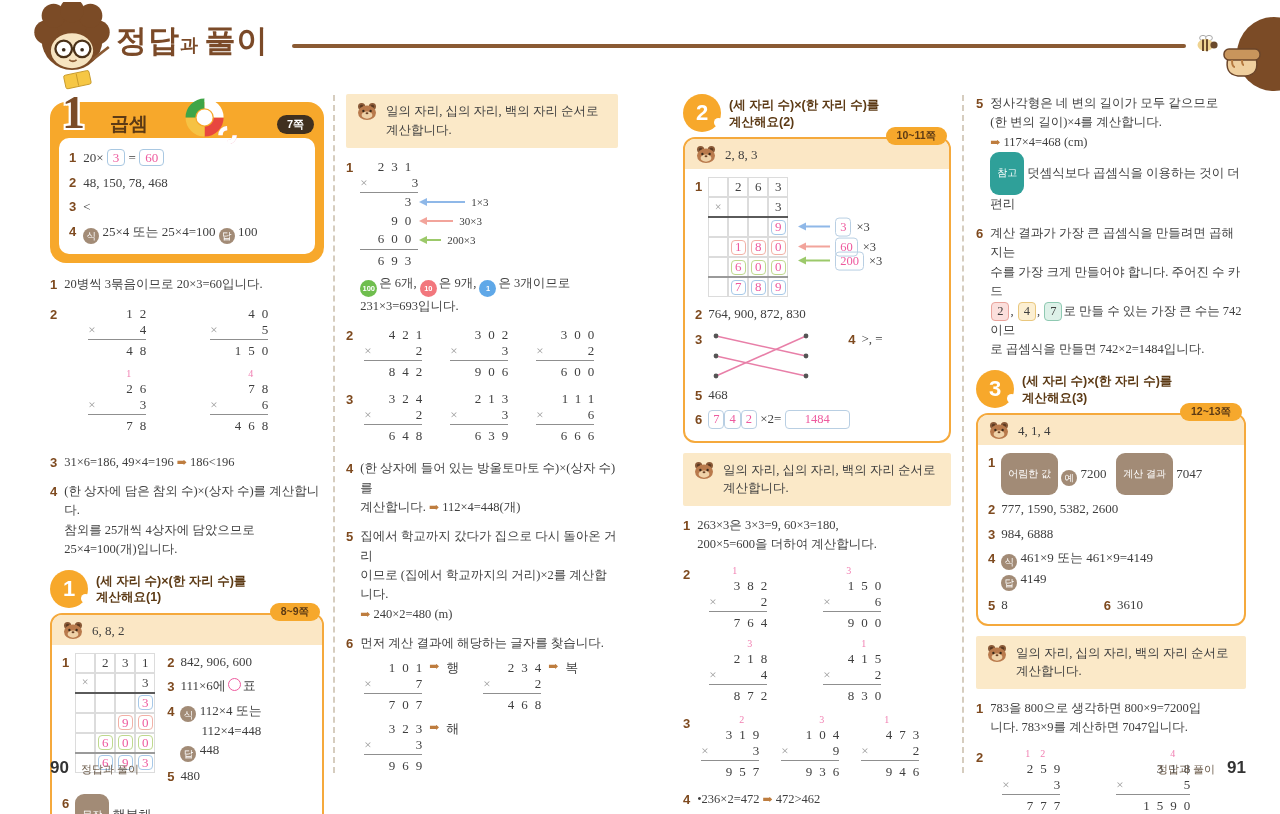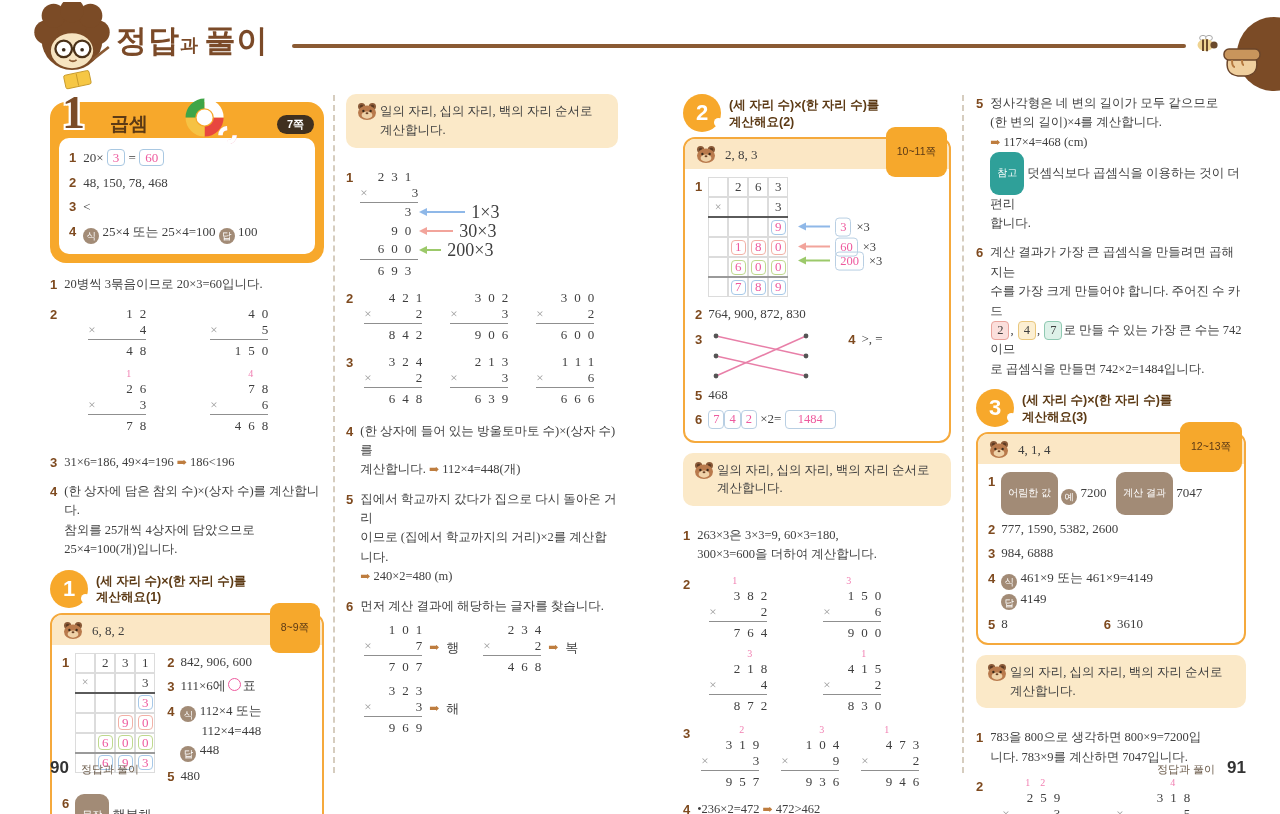--- a/index.html
+++ b/index.html
@@ -32,64 +32,64 @@
   .dg{letter-spacing:7px;margin-right:-7px}
   .vm-top,.vm-res{text-align:right;line-height:17px}
   .vm-mid{display:flex;justify-content:space-between;align-items:flex-end;border-bottom:1.5px solid #8F8F8F;padding-bottom:1px;line-height:16px}
   .vm-x{color:#9A9A9A}
   .vm-res{padding-top:2px}
   .vm-carry{height:12px;font-size:10px;color:#F180B2;text-align:right;letter-spacing:10px;line-height:11px}
   .off1{padding-right:5px}.off2{padding-right:20px}
   .vrow{display:flex;align-items:flex-start;margin-bottom:9px}
   .g64{gap:64px;padding-left:24px}.g28{gap:28px;padding-left:4px}.g60{gap:56px;padding-left:12px}.g22{gap:22px;padding-left:4px}
   .tagrow{display:flex;gap:24px;margin:5px 0 7px;padding-left:4px}
-  .tagunit{display:flex;align-items:center;gap:7px}
+  .tagunit{display:flex;gap:7px}
   .tagchar{font-size:13px}
 
   
   .vpart{display:flex;align-items:center;gap:6px;height:19px}
   .vpart .vnum{width:58px;text-align:right;flex:0 0 auto}
   .vpart.last .vnum{border-bottom:1.6px solid #8C8C8C;height:18px}
-  .plab{font-size:18px;white-space:nowrap}
+  .plab{font-size:11px;white-space:nowrap}
 
   
   .gridwrap{position:relative}
   .ggrid{display:grid;grid-template-columns:repeat(4,20px);grid-auto-rows:20px;position:relative}
   .gcell{border:0.5px solid #DCDCDC;display:flex;align-items:center;justify-content:center;font-size:13px;color:#3E3E3E;position:relative}
   .pk{color:#EE5A9E}
   .gxs{color:#9A9A9A;font-size:12px}
   .cb::after,.cp::after,.cg::after{content:"";position:absolute;inset:1.5px;border-radius:4px;pointer-events:none}
   .cb::after{border:1.5px solid #A6C8E8}.cp::after{border:1.5px solid #F2B1A6}.cg::after{border:1.5px solid #BFD98E}
   .gline1{position:absolute;left:0;top:39px;width:80px;height:2px;background:#5A5A5A}
   .gline2{position:absolute;left:0;top:99px;width:80px;height:2.4px;background:#9A9A9A}
   .gnote{position:absolute;display:flex;align-items:center;gap:5px;white-space:nowrap;transform:translateY(-50%)}
   .numbox{border:1.2px solid #B9CFE3;border-radius:4px;padding:0 4px;color:#EE5A9E;font-size:12.5px;line-height:1.35;display:inline-block}
   .gxlab{font-size:12.5px}
 
   
   .pill{display:inline-block;background:#A28B76;color:#fff;font-family:"Liberation Sans","DejaVu Sans",sans-serif;font-size:10px;padding:14px 7px;border-radius:9px;line-height:1.45;vertical-align:1px}
   .teal{background:#2FA099}
   .cbadge{display:inline-flex;width:16px;height:16px;background:#A28B76;color:#fff;border-radius:50%;font-family:"Liberation Sans","DejaVu Sans",sans-serif;font-size:9.5px;align-items:center;justify-content:center;vertical-align:-3px}
   .darkpill{background:#40301F;color:#fff;font-family:"Liberation Sans","DejaVu Sans",sans-serif;font-weight:700;font-size:11px;padding:2px 10px;border-radius:10px}
-  .pagepill{position:absolute;right:4px;top:33px;background:#F6A82C;color:#5C3A15;font-family:"Liberation Sans","DejaVu Sans",sans-serif;font-weight:400;font-size:10.5px;padding:18px 11px;border-radius:9px;z-index:2}
+  .pagepill{position:absolute;right:4px;top:33px;background:#F6A82C;color:#5C3A15;font-family:"Liberation Sans","DejaVu Sans",sans-serif;font-weight:700;font-size:10.5px;padding:2px 11px;border-radius:9px;z-index:2}
 
   
   .section{position:relative;margin-bottom:10px}
   .sec-head{display:flex;gap:8px;align-items:flex-start;margin-bottom:5px}
   .sec-num{width:38px;height:38px;border-radius:50%;background:#F7A82B;color:#fff;font-family:"Liberation Sans","DejaVu Sans",sans-serif;font-weight:700;font-size:22px;display:flex;align-items:center;justify-content:center;position:relative;flex:0 0 auto}
   .sec-num::after{content:"";position:absolute;right:-2px;bottom:5px;width:9px;height:9px;background:#fff;border-radius:50%}
   .sec-title{font-family:"Liberation Sans","DejaVu Sans",sans-serif;font-weight:700;color:#5C3A15;font-size:12.5px;line-height:1.35;padding-top:3px}
   .sec-box{border:2px solid #F5A93C;border-radius:12px;background:#fff;overflow:hidden}
   .sec-strip{background:#FBE7C5;padding:6px 10px;display:flex;align-items:flex-end;gap:8px;font-size:13px}
   .sec-content{padding:8px 10px 6px}
   .sitem{display:flex;gap:6px;margin-bottom:5px;font-size:13px;line-height:1.45}
   .ind{padding-left:21px}
 
   
-  .note{background:#FBE9C8;border-radius:10px;padding:8px 10px;display:flex;gap:2px;font-size:12.5px;line-height:1.5;margin-bottom:20px}
+  .note{background:#FBE9C8;border-radius:2px;padding:8px 10px;display:flex;gap:8px;font-size:12.5px;line-height:1.5;margin-bottom:10px}
 
   
   .unit-box{background:#F7A82B;border-radius:16px;padding:36px 9px 9px;position:relative;margin-bottom:12px;margin-top:8px}
   .unit-num{position:absolute;top:-12px;left:12px;font-family:"Liberation Serif","DejaVu Serif",serif;font-weight:800;font-size:46px;color:#7B4B26;line-height:1;
     text-shadow:-2px 0 #fff,2px 0 #fff,0 -2px #fff,0 2px #fff,-2px -2px #fff,2px 2px #fff,-2px 2px #fff,2px -2px #fff}
   .unit-title{position:absolute;top:9px;left:60px;font-family:"Liberation Sans","DejaVu Sans",sans-serif;font-weight:700;font-size:19px;color:#5C3A15}
   .unit-badge{position:absolute;right:10px;top:13px}
   .donut{position:absolute;left:128px;top:-4px}
   .unit-body{background:#fff;border-radius:10px;padding:5px 10px}
   .arow{display:flex;gap:7px;align-items:baseline;margin:5px 0;font-size:13px}
@@ -403,20 +403,28 @@
           <div class="vpart last">
               <div class="vnum dg">600</div>
             <svg width="24" height="10" viewBox="0 0 24 10">
                 <path d="M24 5 H10" stroke="#9CC96A" stroke-width="2"></path>
                 <path d="M10 1 L2 5 L10 9 Z" fill="#9CC96A"></path>
               </svg>
             <span class="plab">200×3</span>
             </div>
           <div class="vm-res dg w3" style="display:inline-block">693</div>
         </div>
+        <div class="ptext" style="margin-top:5px">
+          <div>
+            <span class="ucirc u100">100</span><span>은 6개,</span>
+            <span class="ucirc u10">10</span><span>은 9개,</span>
+            <span class="ucirc u1">1</span><span>은 3개이므로</span>
+          </div>
+          <div>231×3=693입니다.</div>
+        </div>
       </div>
     </div>
 
     <div class="prob">
       <span class="pnum">2</span>
       <div class="vrow g28" style="margin-bottom:0">
         <div class="vmul w3">
           <div class="vm-top dg">421</div>
           <div class="vm-mid">
               <span class="vm-x">×</span>
@@ -644,41 +652,41 @@
               </div>
           </div>
           <div class="sitem">
               <span class="pnum">5</span>
               <span>468</span>
             </div>
           <div class="sitem">
               <span class="pnum">6</span>
             <span><span class="numbox">7</span><span class="numbox">4</span><span class="numbox">2</span>
             <span>×2=</span>
-            <span class="numbox" style="padding:0 12px">1484</span></span>
+            <span class="numbox" style="padding:0 19px">1484</span></span>
           </div>
         </div>
       </div>
     </div>
 
     <div class="note">
       <svg class="sq" width="22" height="18" viewBox="0 0 24 20">
           <use href="#sqg"></use>
         </svg>
       <div>
           <div>일의 자리, 십의 자리, 백의 자리 순서로</div>
           <div>계산합니다.</div>
         </div>
     </div>
 
     <div class="prob">
       <span class="pnum">1</span>
       <div class="ptext">
         <div>263×3은 3×3=9, 60×3=180,</div>
-        <div>300×3=600을 더하여 계산합니다.</div>
+        <div>200×5=600을 더하여 계산합니다.</div>
       </div>
     </div>
 
     <div class="prob">
       <span class="pnum">2</span>
       <div>
         <div class="vrow g60" style="margin-bottom:7px">
           <div class="vmul w3">
             <div class="vm-carry off2">1</div>
             <div class="vm-top dg">382</div>
@@ -770,21 +778,20 @@
   <div class="col c4">
     <div class="prob">
       <span class="pnum">5</span>
       <div class="ptext">
         <div>정사각형은 네 변의 길이가 모두 같으므로</div>
         <div>(한 변의 길이)×4를 계산합니다.</div>
         <div><span class="bigarrow">➡</span>
           <span>117×4=468 (cm)</span></div>
         <div><span class="pill teal">참고</span>
           <span>덧셈식보다 곱셈식을 이용하는 것이 더 편리</span></div>
-        <div>합니다.</div>
       </div>
     </div>
 
     <div class="prob">
       <span class="pnum">6</span>
       <div class="ptext">
         <div>계산 결과가 가장 큰 곱셈식을 만들려면 곱해지는</div>
         <div>수를 가장 크게 만들어야 합니다. 주어진 수 카드</div>
         <div><span class="card cardp">2</span>,
           <span class="card carda">4</span>,

